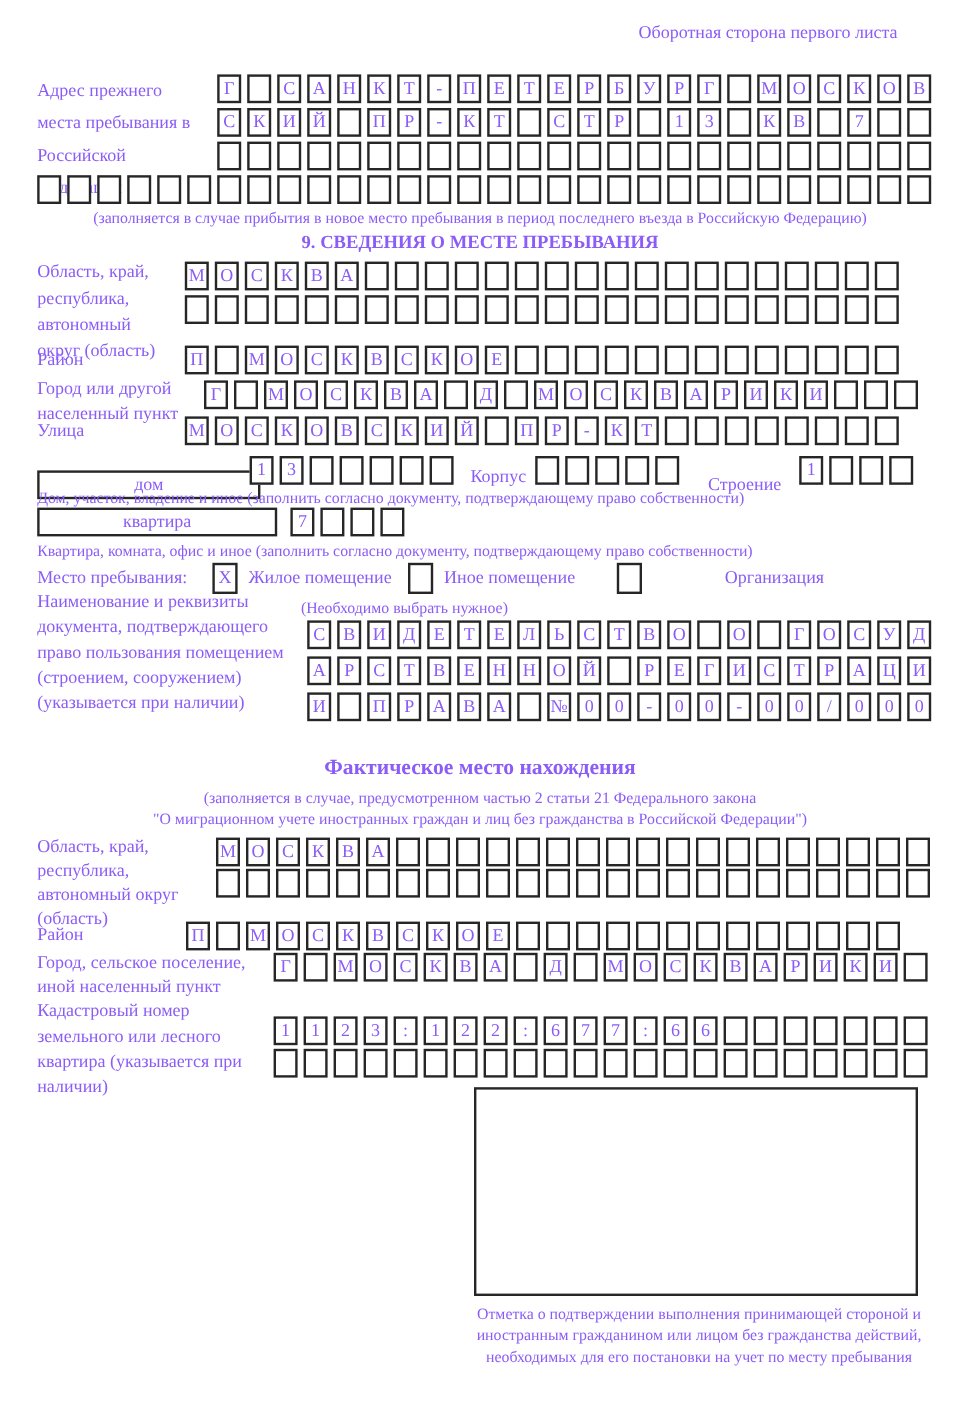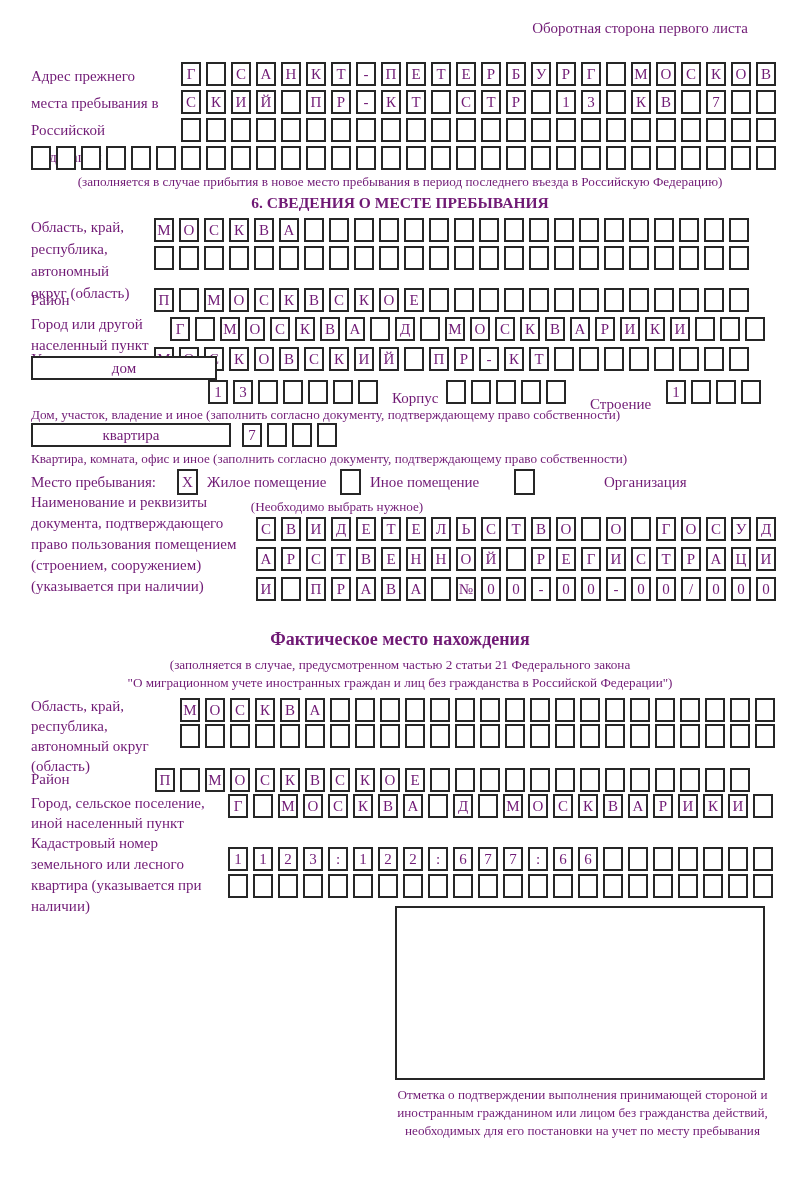--- a/index.html
+++ b/index.html
@@ -1,17 +1,17 @@
 <!DOCTYPE html>
 <html><head>
 <meta charset="utf-8">
 <style>
   html,body{margin:0;padding:0;background:#ffffff;}
   .page{position:relative;width:800px;height:1180px;background:#ffffff;
-        font-family:"Liberation Serif", serif;color:#701a75;overflow:hidden;}
+        font-family:"Liberation Serif", serif;color:#8b5cf6;overflow:hidden;}
   .lbl{position:absolute;font-size:15px;line-height:21px;}
   .note{position:absolute;font-size:13.2px;line-height:17px;}
   .center{left:0;width:100%;text-align:center;}
   .hdr{position:absolute;font-weight:bold;font-size:15.5px;left:0;width:100%;text-align:center;}
   .cellrow{position:absolute;display:flex;gap:5px;}
   .cell{width:20px;height:24px;border:2px solid #262626;box-sizing:border-box;
         display:flex;align-items:center;justify-content:center;
         font-size:15px;line-height:1;background:#fff;flex:0 0 auto;}
   .wbox{position:absolute;height:24px;border:2px solid #262626;box-sizing:border-box;
         display:flex;align-items:center;justify-content:center;font-size:15px;background:#fff;}
@@ -132,21 +132,21 @@
       <span class="cell"></span>
       <span class="cell"></span>
       <span class="cell"></span>
       <span class="cell"></span>
       <span class="cell"></span>
       <span class="cell"></span>
       <span class="cell"></span>
     </div>
   <div class="note center" style="top:173px;">(заполняется в случае прибытия в новое место пребывания в период последнего въезда в Российскую Федерацию)</div>
 
-  <div class="hdr" style="top:194px;">6. СВЕДЕНИЯ О МЕСТЕ ПРЕБЫВАНИЯ</div>
+  <div class="hdr" style="top:194px;">9. СВЕДЕНИЯ О МЕСТЕ ПРЕБЫВАНИЯ</div>
 
   <div class="lbl" style="top:216px;left:31px;width:112px;line-height:22px;">Область, край, республика, автономный округ (область)</div>
   <div class="cellrow" style="top:218px;left:154px;">
       <span class="cell">М</span>
       <span class="cell">О</span>
       <span class="cell">С</span>
       <span class="cell">К</span>
       <span class="cell">В</span>
       <span class="cell">А</span>
       <span class="cell"></span>
@@ -272,21 +272,21 @@
       <span class="cell"></span>
       <span class="cell"></span>
       <span class="cell"></span>
       <span class="cell"></span>
       <span class="cell"></span>
       <span class="cell"></span>
       <span class="cell"></span>
       <span class="cell"></span>
     </div>
 
-  <div class="wbox" style="top:356px;left:31px;width:186px;">дом</div>
+  <div class="wbox" style="top:392px;left:31px;width:186px;">дом</div>
   <div class="cellrow" style="top:380px;left:208px;">
       <span class="cell">1</span>
       <span class="cell">3</span>
       <span class="cell"></span>
       <span class="cell"></span>
       <span class="cell"></span>
       <span class="cell"></span>
       <span class="cell"></span>
     </div>
   <div class="lbl" style="top:388px;left:392px;">Корпус</div>

